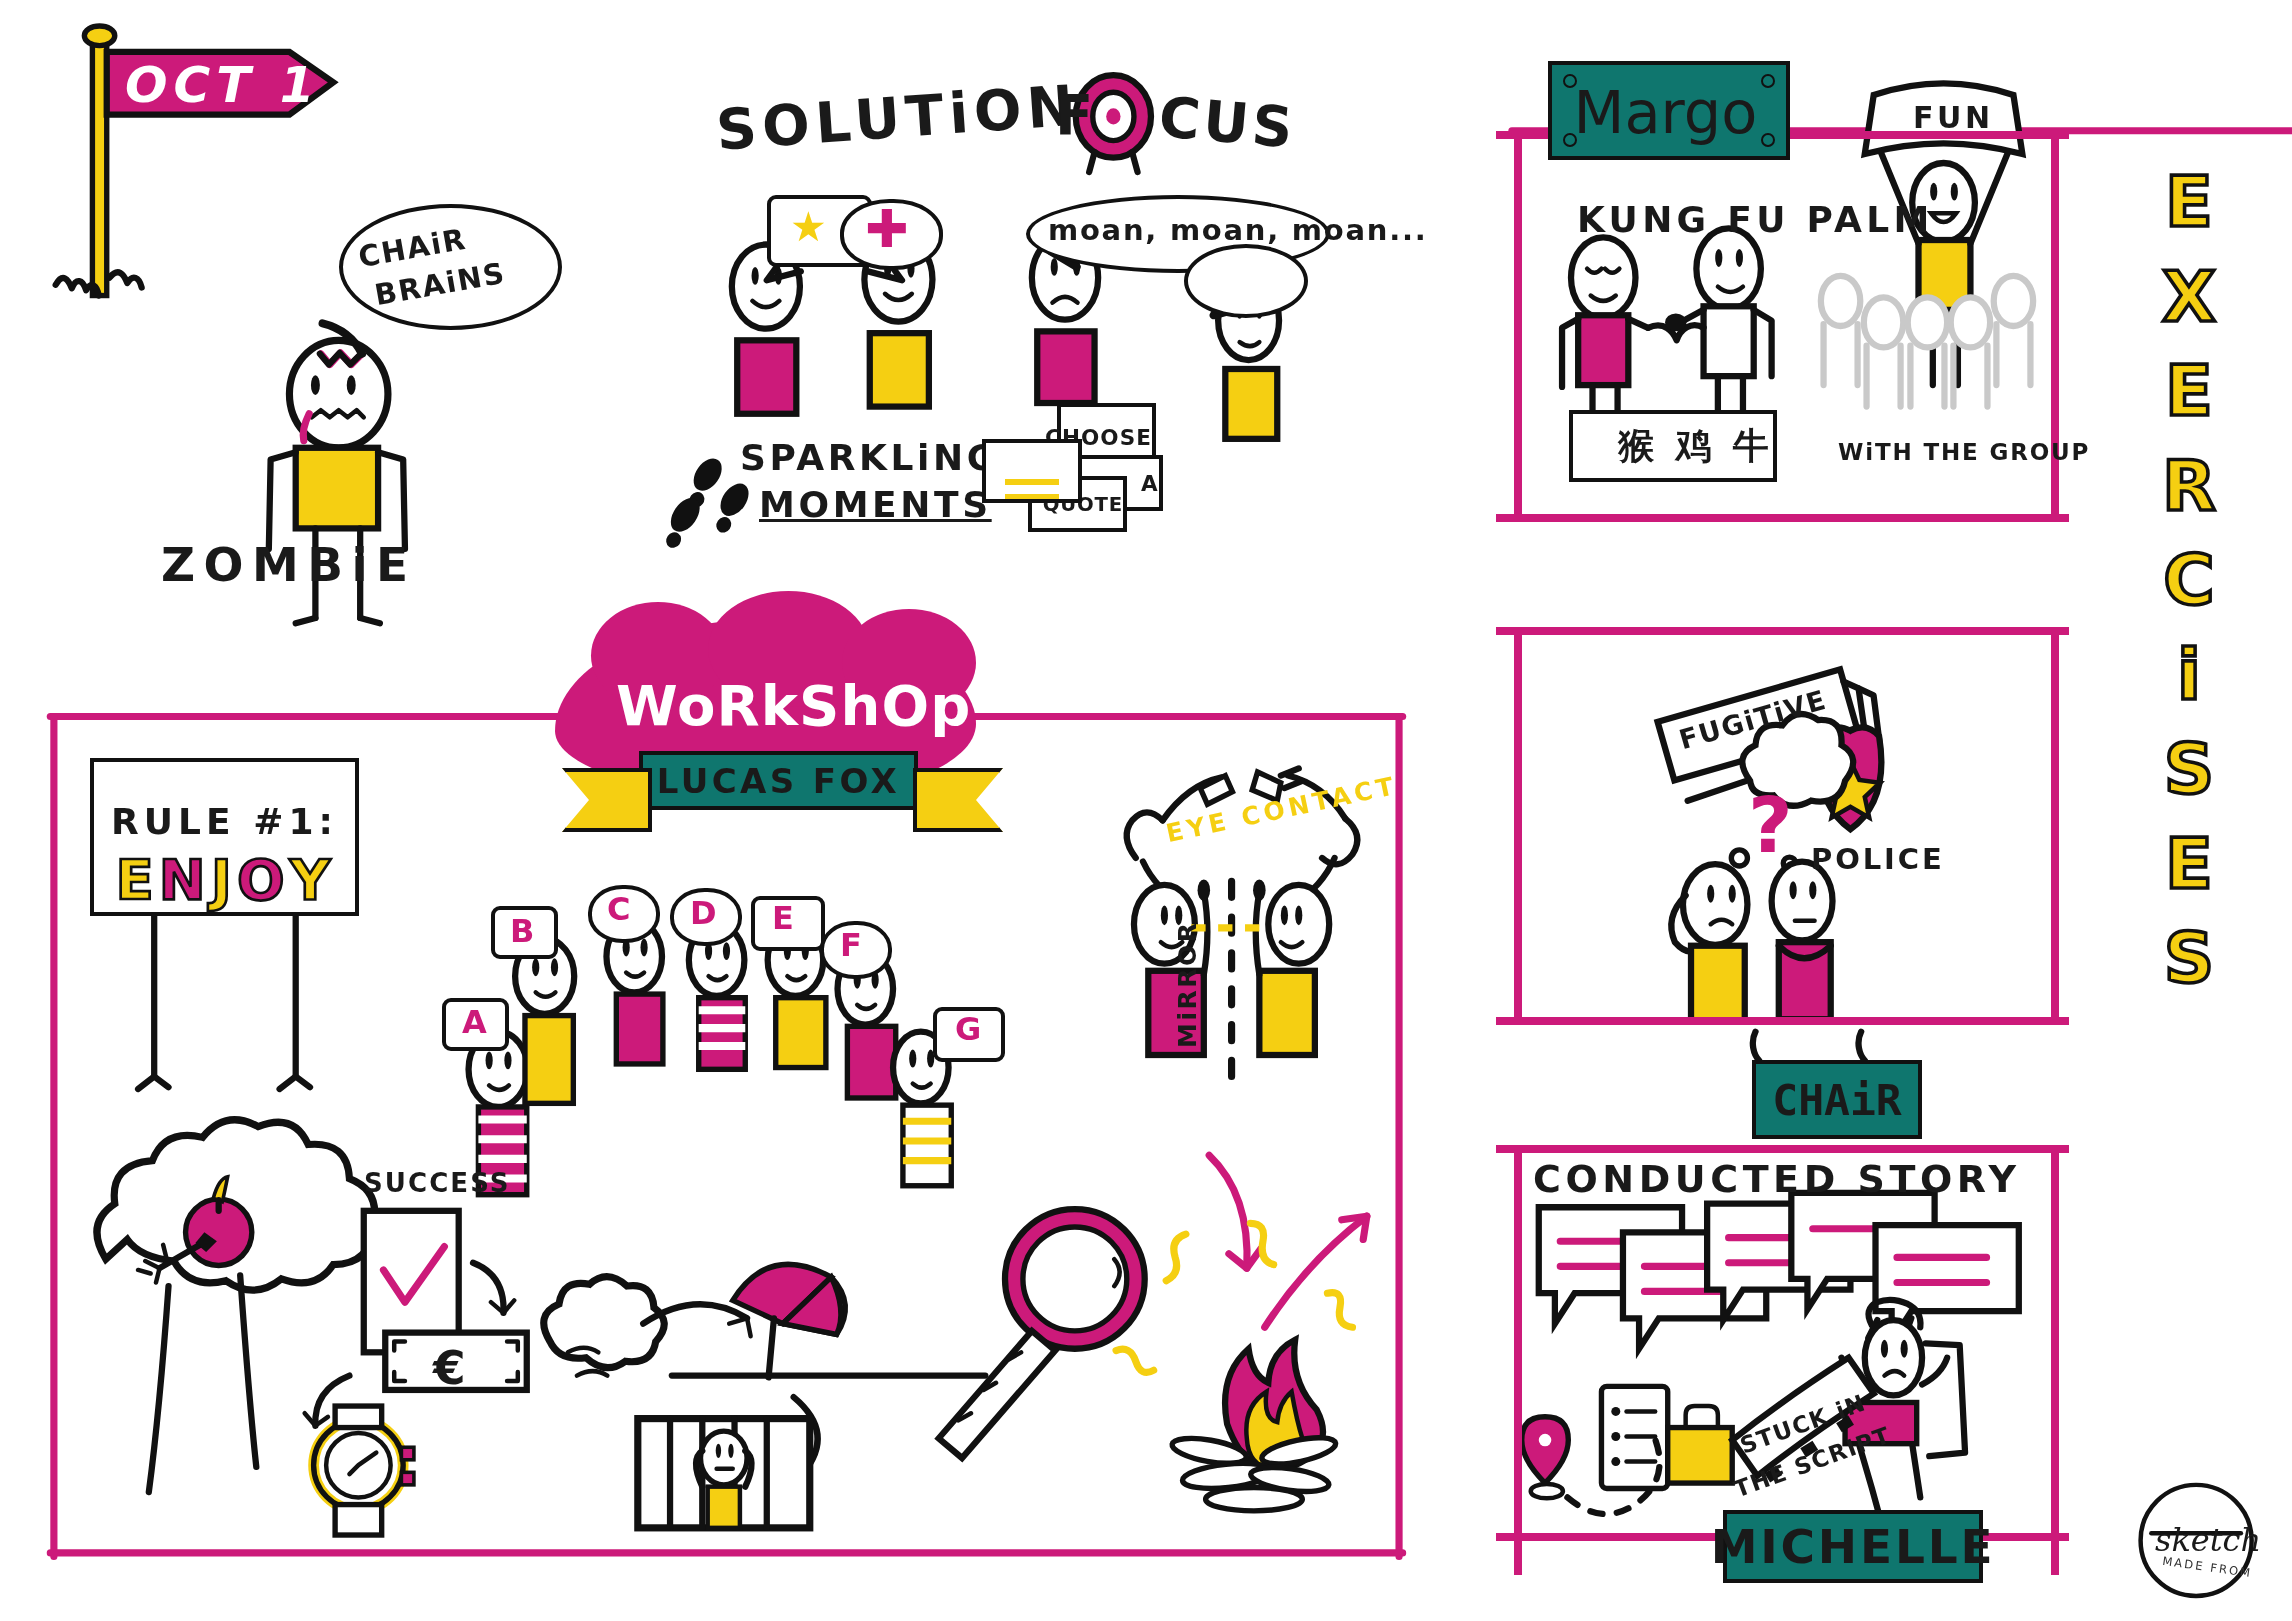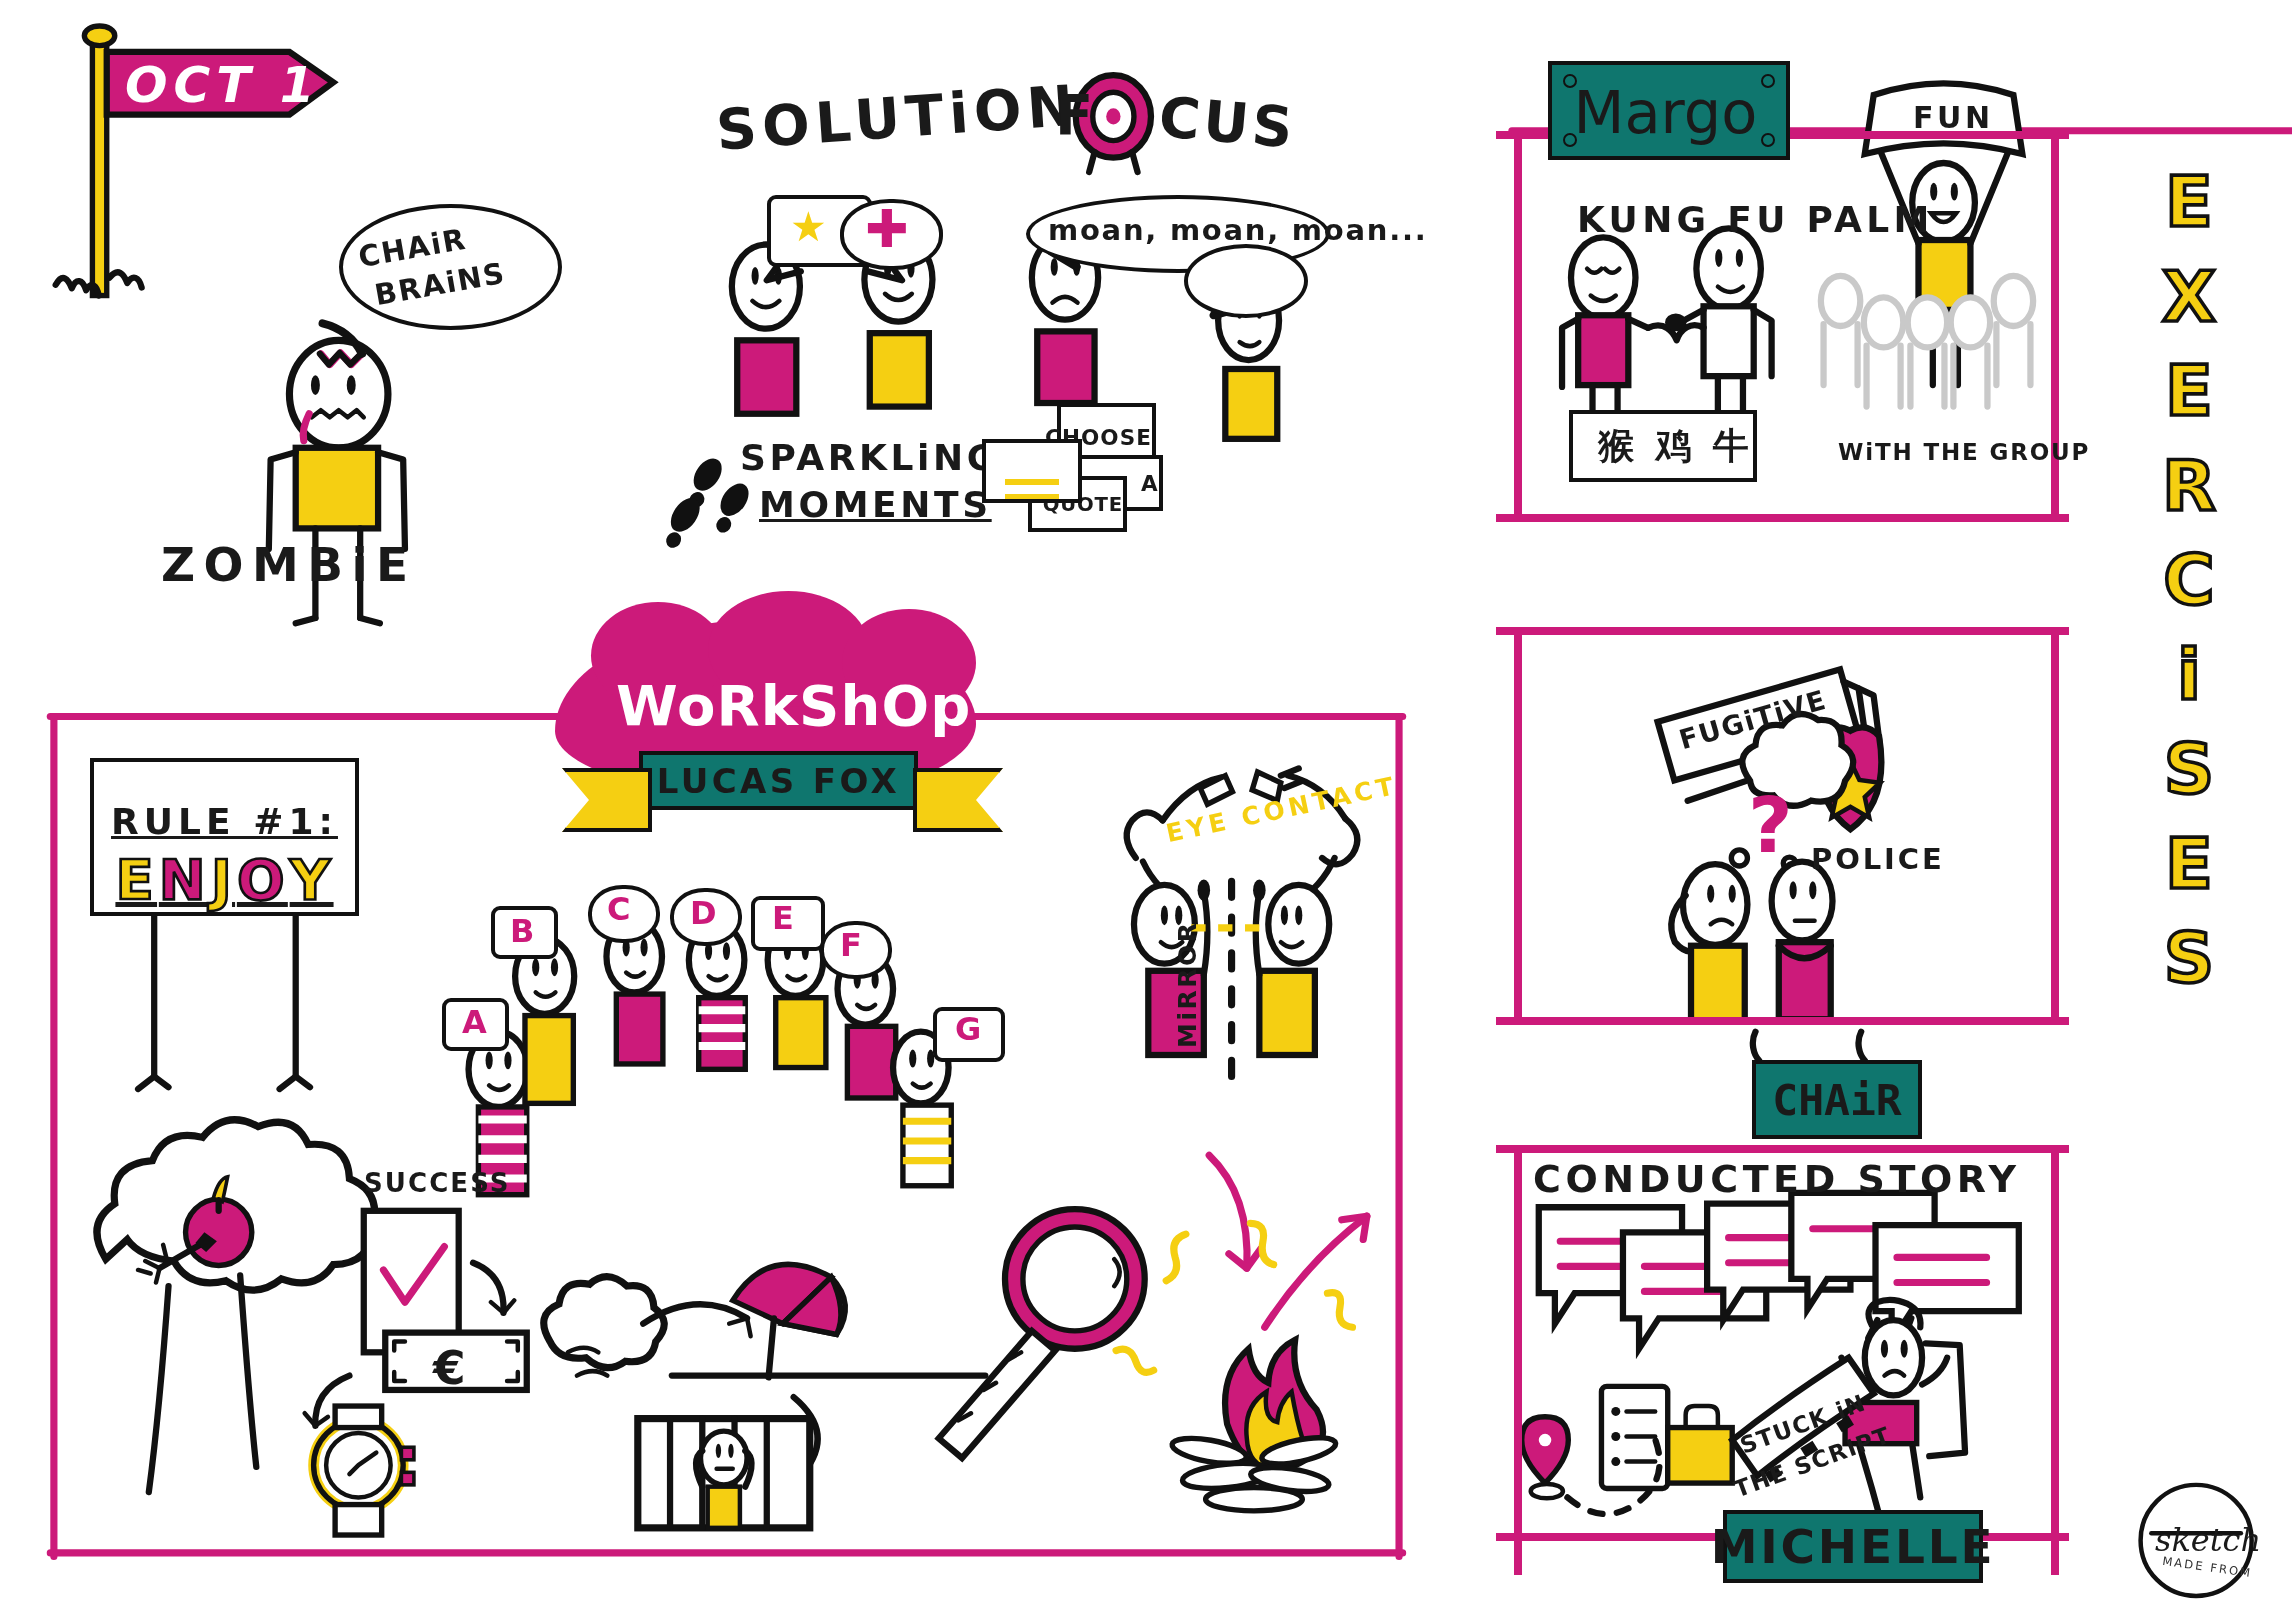--- a/index.html
+++ b/index.html
@@ -482,21 +482,21 @@
 <div class="ybox" style="left:1548px;top:61px;width:242px;height:99px;">
   <span class="abs" style="font-size:59px;font-family:'DejaVu Sans',sans-serif;left:21.5px;top:12.5px;">Margo</span>
   <span class="abs" style="left:10.7px;top:9px;width:9.9px;height:9.9px;border:2.7px solid #111;border-radius:50%;"></span>
   <span class="abs" style="right:10.7px;top:9px;width:9.9px;height:9.9px;border:2.7px solid #111;border-radius:50%;"></span>
   <span class="abs" style="left:10.7px;bottom:9px;width:9.9px;height:9.9px;border:2.7px solid #111;border-radius:50%;"></span>
   <span class="abs" style="right:10.7px;bottom:9px;width:9.9px;height:9.9px;border:2.7px solid #111;border-radius:50%;"></span>
 </div>
 
 <div class="abs txt sketch" style="left:1533px;top:199px;font-size:36px;letter-spacing:.12em;margin-left:44px;">KUNG FU PALM</div>
 
-<div class="wbox" style="left:1569px;top:410px;width:188px;height:72px;">
+<div class="wbox" style="left:1569px;top:410px;width:208px;height:72px;">
   <span style="font-size:36px;font-weight:700;letter-spacing:.12em;">猴 鸡 牛</span>
 </div>
 
 <div class="abs txt sketch" style="left:1913px;top:100px;font-size:30px;letter-spacing:.12em;">FUN</div>
 <div class="abs txt sketch" style="left:1838px;top:439px;font-size:23px;letter-spacing:.08em;">WiTH THE GROUP</div>
 
 <div class="abs" style="left:2124px;top:161px;width:134px;display:flex;flex-direction:column;align-items:center;gap:12.5px;">
   <span class="sketch" style="font-size:70px;color:#f5cf12;-webkit-text-stroke:3.6px #111;">E</span>
   <span class="sketch" style="font-size:70px;color:#f5cf12;-webkit-text-stroke:3.6px #111;">X</span>
   <span class="sketch" style="font-size:70px;color:#f5cf12;-webkit-text-stroke:3.6px #111;">E</span>
@@ -541,21 +541,21 @@
 <div class="abs" style="left:842px;top:609px;width:134px;height:107px;background:#cc1a7a;border-radius:50%;"></div>
 <div class="abs txt sketch" style="left:616px;top:673px;font-size:56px;color:#fff;letter-spacing:.02em;">WoRkShOp</div>
 <div class="ybox" style="left:639px;top:751px;width:279px;height:59px;">
   <span class="sketch" style="font-size:34px;letter-spacing:.1em;">LUCAS FOX</span>
 </div>
 <div class="abs" style="left:562px;top:768px;width:82px;height:56px;background:#f5cf12;border:4.5px solid #111;
             clip-path:polygon(0 0,100% 0,100% 100%,0 100%,30% 50%);"></div>
 <div class="abs" style="left:913px;top:768px;width:82px;height:56px;background:#f5cf12;border:4.5px solid #111;
             clip-path:polygon(0 0,100% 0,70% 50%,100% 100%,0 100%);"></div>
 
-<div class="wbox" style="left:90px;top:758px;width:269px;height:158px;flex-direction:column;gap:5.4px;text-decoration:underline;">
+<div class="wbox" style="left:90px;top:758px;width:269px;height:158px;flex-direction:column;gap:5.4px;">
   <span class="sketch" style="font-size:36px;letter-spacing:.14em;">RULE #1:</span>
   <span style="display:flex;gap:1.8px;">
     <span class="sketch" style="font-size:56px;color:#f5cf12;-webkit-text-stroke:2.7px #111;">E</span>
     <span class="sketch" style="font-size:56px;color:#cc1a7a;-webkit-text-stroke:2.7px #111;">N</span>
     <span class="sketch" style="font-size:56px;color:#f5cf12;-webkit-text-stroke:2.7px #111;">J</span>
     <span class="sketch" style="font-size:56px;color:#cc1a7a;-webkit-text-stroke:2.7px #111;">O</span>
     <span class="sketch" style="font-size:56px;color:#f5cf12;-webkit-text-stroke:2.7px #111;">Y</span>
   </span>
 </div>
 

